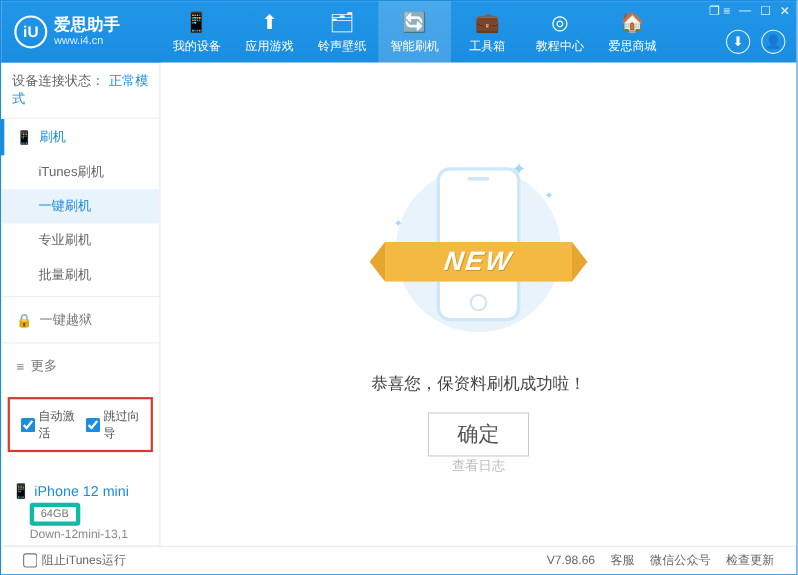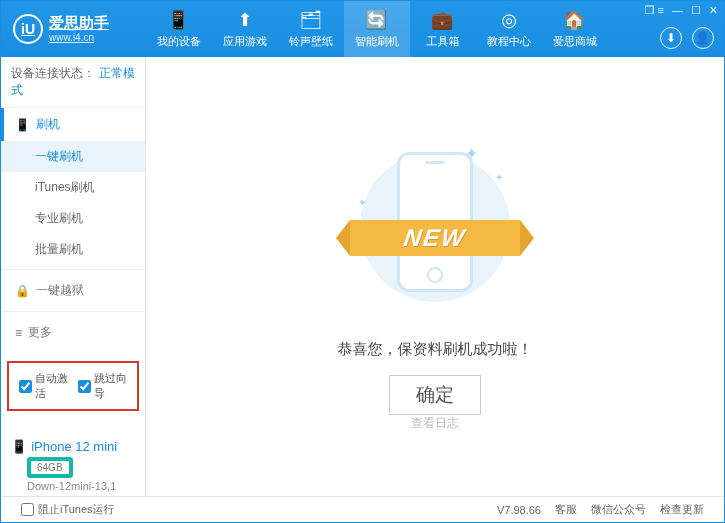--- a/index.html
+++ b/index.html
@@ -1,18 +1,18 @@
 <!DOCTYPE html>
 <html><head>
 <meta charset="utf-8">
 <style>
 * { margin: 0; padding: 0; box-sizing: border-box; }
 body { font-family: "Microsoft YaHei", Arial, sans-serif; font-size: 12px; color: #333; width: 725px; height: 523px; overflow: hidden; border: 1px solid #1a8de0; }
 .header { background: linear-gradient(#2196e8, #1a8de0); height: 56px; display: flex; align-items: center; color: #fff; position: relative; }
-.logo-area { display: flex; align-items: flex-end; padding: 0 12px; width: 145px; text-decoration: underline; }
+.logo-area { display: flex; align-items: flex-end; padding: 0 12px; width: 145px; }
 .logo-circle { width: 30px; height: 30px; border: 2px solid #fff; border-radius: 50%; display: flex; align-items: center; justify-content: center; font-weight: bold; font-size: 14px; margin-right: 6px; }
 .logo-text { display: flex; flex-direction: column; line-height: 1.2; }
 .logo-title { font-size: 15px; font-weight: bold; }
 .logo-sub { font-size: 10px; opacity: 0.85; }
 .nav { display: flex; height: 100%; }
 .nav-item { width: 66px; display: flex; flex-direction: column; align-items: center; justify-content: center; font-size: 11px; cursor: pointer; }
 .nav-item.active { background: rgba(255,255,255,0.18); }
 .nav-icon { font-size: 18px; margin-bottom: 3px; }
 .win-controls { position: absolute; top: 3px; right: 6px; display: flex; gap: 8px; font-size: 11px; opacity: 0.9; }
 .header-right { position: absolute; right: 10px; bottom: 8px; display: flex; gap: 10px; }
@@ -112,22 +112,22 @@
 <div class="body">
   <div class="sidebar">
     <div class="conn-status">
       <span>设备连接状态：</span><b>正常模式</b>
     </div>
     <div class="side-scroll" id="sidegroups">
         <div class="side-group active">
           <span>📱</span>
           <span>刷机</span>
         </div>
+        <div class="side-sub">iTunes刷机</div>
         <div class="side-sub active">一键刷机</div>
-        <div class="side-sub">iTunes刷机</div>
         <div class="side-sub">专业刷机</div>
         <div class="side-sub">批量刷机</div>
         <div class="side-divider"></div>
         <div class="side-group">
           <span>🔒</span>
           <span>一键越狱</span>
         </div>
         <div class="side-divider"></div>
         <div class="side-group">
           <span>≡</span>

